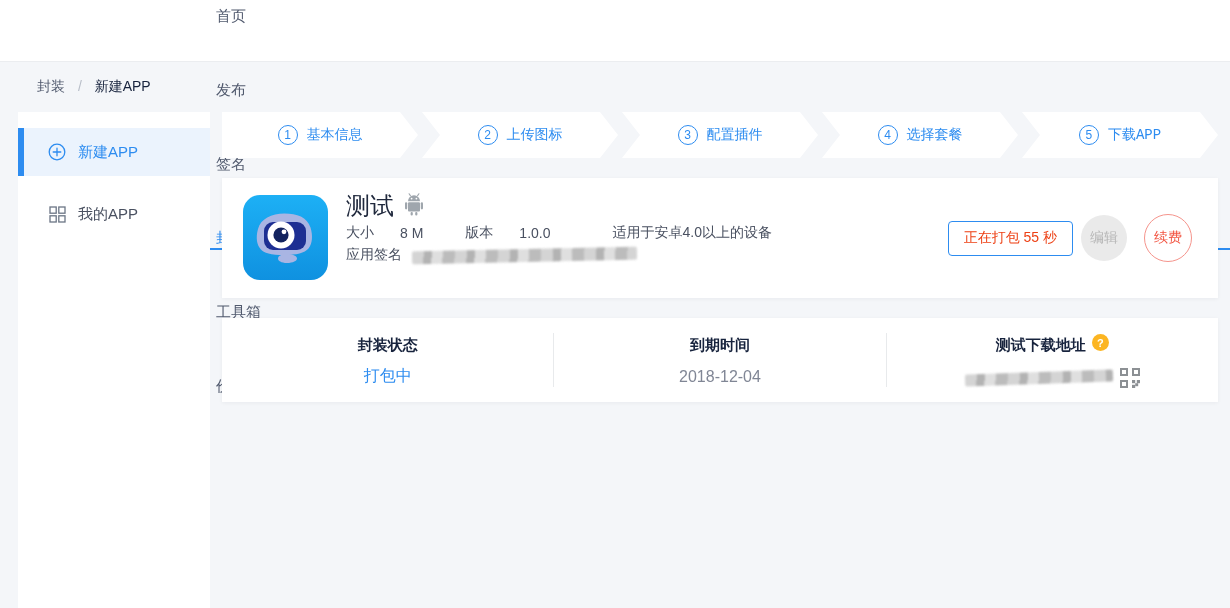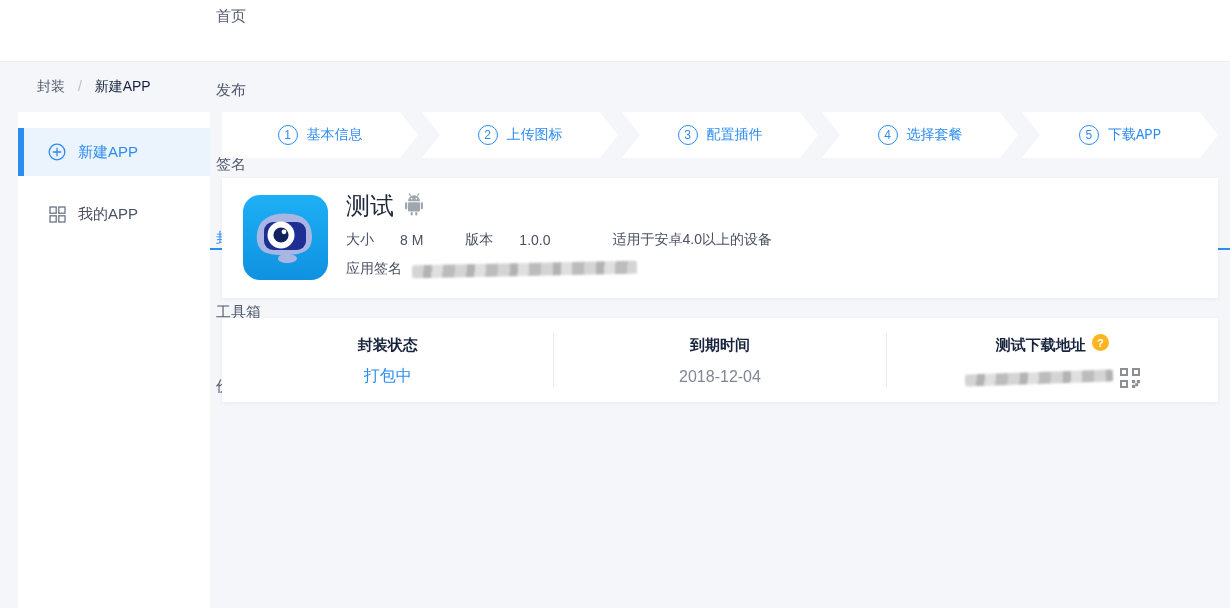--- a/index.html
+++ b/index.html
@@ -42,21 +42,21 @@
             color:#2d8cf0;font-size:12px;display:flex;align-items:center;justify-content:center;}
   .step-label{color:#2d8cf0;font-size:14px;font-family:Liberation Mono, monospace;}
 
   
   .app-card{position:absolute;left:0;top:66px;width:996px;height:120px;background:#fff;
             box-shadow:0 1px 4px rgba(0,21,41,.05);}
   .app-icon{position:absolute;left:21px;top:17px;width:85px;height:85px;}
   .app-info{position:absolute;left:124px;top:12px;}
   .title-row{display:flex;align-items:flex-end;gap:10px;height:30px;}
   .app-title{margin:0;font-size:24px;font-weight:500;color:#20293d;line-height:28px;}
-  .detail-row{display:flex;align-items:center;margin-top:11px;font-size:14px;color:#495060;white-space:nowrap;}
+  .detail-row{display:flex;align-items:center;margin-top:4px;font-size:14px;color:#495060;white-space:nowrap;}
   .ml26{margin-left:26px;} .ml42{margin-left:42px;} .ml62{margin-left:62px;}
   .smudge{display:inline-block;border-radius:2px;
           background:repeating-linear-gradient(95deg,#cdcdcd 0 12px,#a6a6a6 12px 20px,#dadada 20px 31px,#b1b1b1 31px 43px);
           filter:blur(1.2px);opacity:.85;}
   .sig-smudge{width:225px;height:13px;margin-left:10px;transform:rotate(-1.2deg);}
   .url-smudge{width:148px;height:12px;transform:rotate(-2deg);}
   .card-actions{position:absolute;right:26px;top:50%;transform:translateY(-50%);display:flex;align-items:center;}
   .packing-btn{height:35px;padding:0 15px;background:#fff;border:1px solid #2d8cf0;border-radius:4px;
                color:#ed4014;font-size:14px;cursor:pointer;font-family:inherit;}
   .circle-btn{width:46px;height:46px;border-radius:50%;display:flex;align-items:center;justify-content:center;
@@ -190,20 +190,25 @@
           <span class="ml42">版本</span>
           <span class="ml26">1.0.0</span>
           <span class="ml62">适用于安卓4.0以上的设备</span>
         </div>
         <div class="detail-row">
           <span>应用签名</span>
           <span class="smudge sig-smudge"></span>
         </div>
       </div>
 
+      <div class="card-actions">
+        <button class="packing-btn">正在打包 55 秒</button>
+        <button class="circle-btn disabled">编辑</button>
+        <button class="circle-btn renew">续费</button>
+      </div>
     </div>
 
     <div class="status-card">
       <div class="status-col">
         <div class="status-header">封装状态</div>
         <div class="status-value val-blue">打包中</div>
       </div>
       <div class="v-divider"></div>
       <div class="status-col">
         <div class="status-header">到期时间</div>

